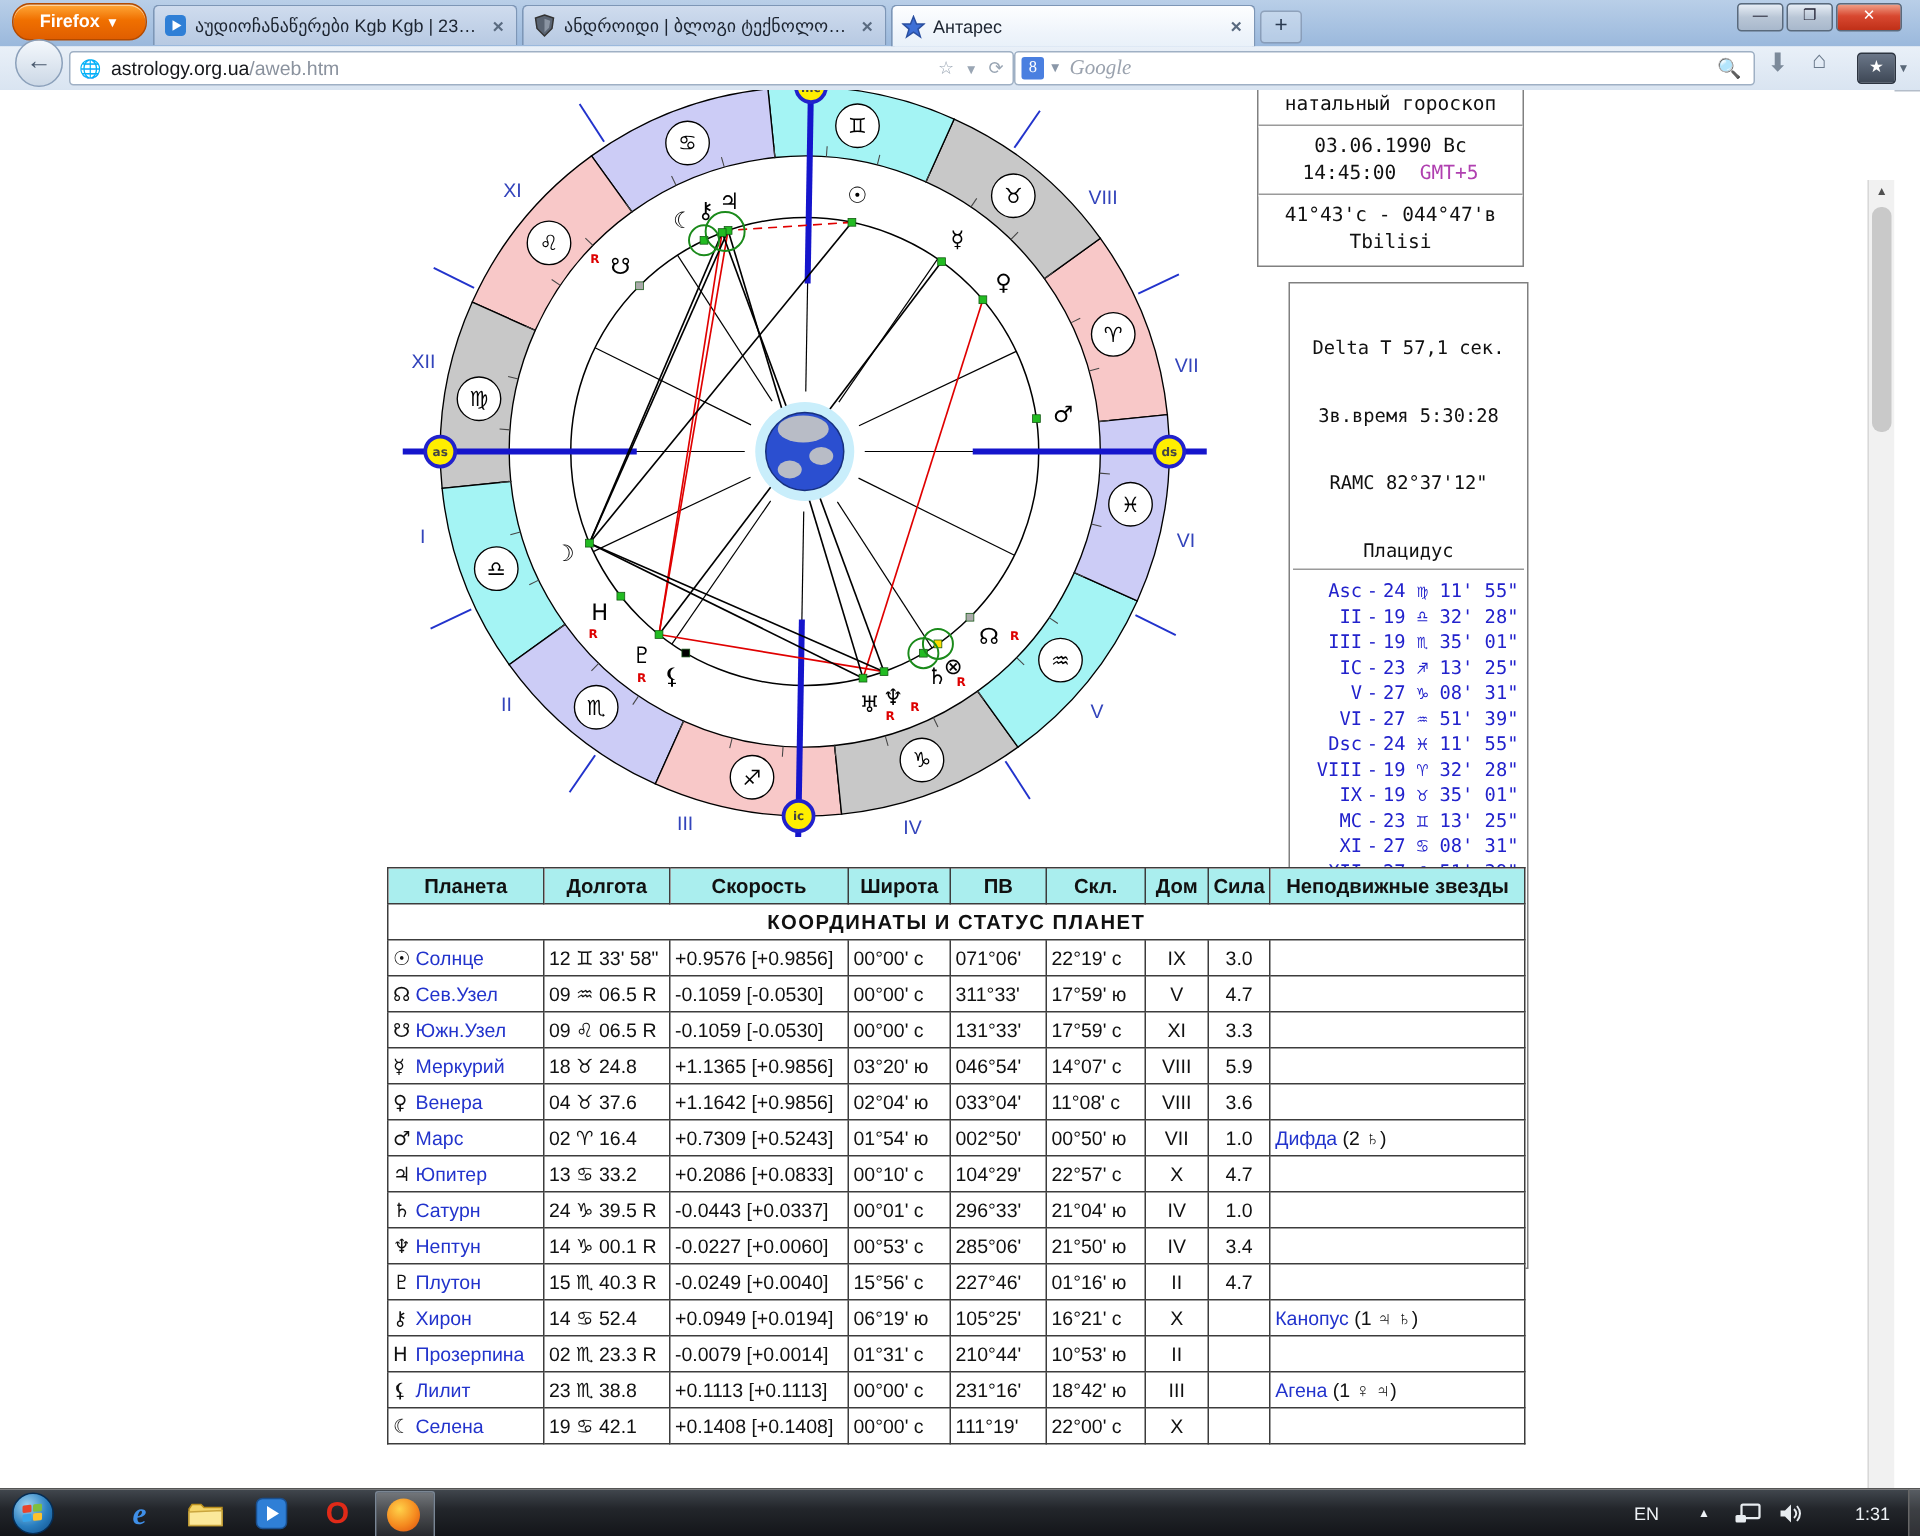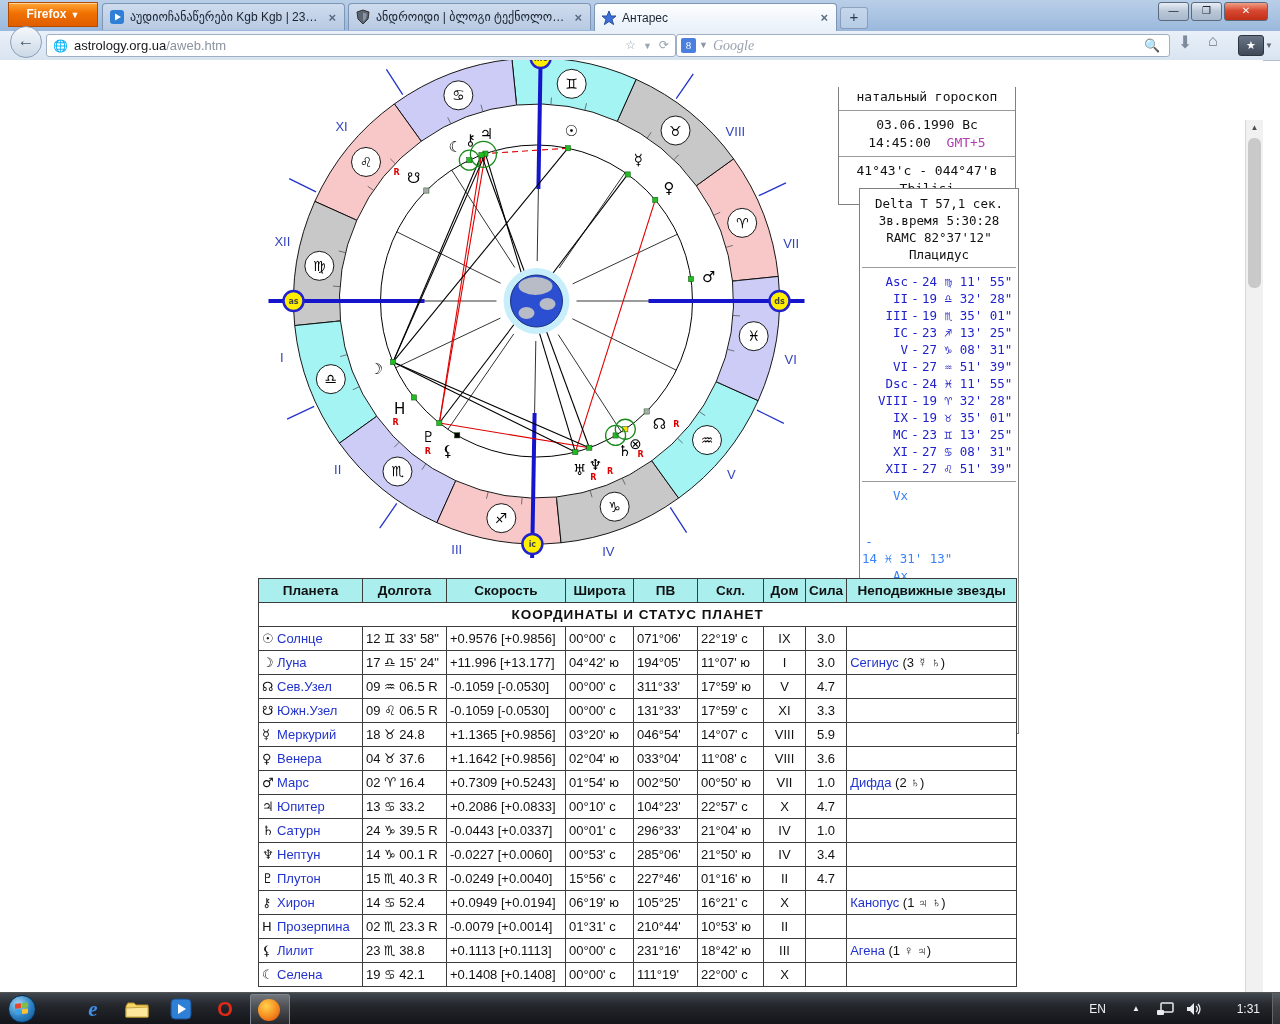--- a/index.html
+++ b/index.html
@@ -1,21 +1,21 @@
 <!DOCTYPE html>
 <html><head>
 <meta charset="utf-8">
 <style>
   html,body{margin:0;padding:0;background:#000;}
   #screen{position:relative;width:1280px;height:1024px;overflow:hidden;background:#fff;
     font-family:"Liberation Sans","DejaVu Sans",sans-serif;}
   
   #titlebar{position:absolute;left:0;top:0;width:1280px;height:31px;
     background:linear-gradient(#b9cfe8,#9ab8dc);}
-  #ffbtn{position:absolute;left:8px;top:2px;width:88px;height:23px;border-radius:0;
+  #ffbtn{position:absolute;left:8px;top:2px;width:88px;height:23px;border-radius:12px;
     background:linear-gradient(#ffa838,#f07000 45%,#e05e00);border:1px solid #b34a00;
     color:#fff;font-weight:bold;font-size:12px;text-align:center;line-height:22px;
     box-shadow:inset 0 1px 0 rgba(255,255,255,.5);}
   #ffbtn .car{font-size:9px;margin-left:4px;}
   #tabstrip{position:absolute;left:102px;top:3px;height:28px;display:flex;}
   .tab{position:relative;width:243px;height:27px;margin-right:3px;border:1px solid #7d96b6;
     border-bottom:none;border-radius:4px 4px 0 0;background:linear-gradient(#cfdcee,#b7c9e2);
     display:flex;align-items:center;padding:0 6px;box-sizing:border-box;font-size:12px;color:#1c2430;}
   .tab.active{background:linear-gradient(#fdfeff,#eef4fb 70%,#e9f1f9);height:28px;z-index:2;}
   .tab .title{flex:1;white-space:nowrap;overflow:hidden;text-overflow:ellipsis;margin:0 5px;}
@@ -50,27 +50,27 @@
   .navicon{position:absolute;top:1px;color:#6b7a8c;font-size:16px;}
   #bookmarkbtn{position:absolute;left:1238px;top:4px;width:24px;height:19px;border-radius:3px;
     background:linear-gradient(#6a7688,#3e4856);border:1px solid #2c3440;color:#fff;
     font-size:11px;text-align:center;line-height:18px;}
   #bmcaret{position:absolute;left:1265px;top:10px;font-size:8px;color:#5a6878;}
   
   #content{position:absolute;left:0;top:60px;width:1263px;height:932px;overflow:hidden;background:#fff;}
   #wheelsvg{position:absolute;left:246px;top:0;}
   #panel1{position:absolute;left:838px;top:0;width:176px;border:1px solid #808080;border-top:none;
     background:#fff;font-family:"DejaVu Sans Mono","DejaVu Sans",monospace;font-size:13px;color:#111;
-    text-align:center;padding:1px 0 6px 0;margin-top:27px;}
+    text-align:center;padding:1px 0 6px 0;}
   #panel1 .sep,#panel2 .sep{border-top:1px solid #9a9a9a;border-bottom:1px solid #fff;margin:4px 0;}
   #panel1 .line{line-height:18px;white-space:nowrap;}
   .gmt{color:#b040b0;}
   #panel2{position:absolute;left:859px;top:128px;width:154px;border:1px solid #808080;background:#fff;
     font-family:"DejaVu Sans Mono","DejaVu Sans",monospace;font-size:12.5px;color:#111;padding:6px 2px;}
-  #panel2 .hline{text-align:center;line-height:17px;white-space:nowrap;}
+  #panel2 .hline{text-align:center;line-height:17px;white-space:nowrap;margin-top:28px;}
   #panel2 .cusp{display:flex;line-height:17px;color:#2222cc;white-space:nowrap;}
   #panel2 .cusp.dark{color:#3b82f6;flex-direction:column;}
   #panel2 .cl{width:46px;text-align:right;flex:0 0 46px;}
   #panel2 .cd{width:14px;text-align:center;flex:0 0 14px;}
   
   #ptable{position:absolute;left:258px;top:518px;border-collapse:collapse;table-layout:fixed;
     font-size:13px;color:#111;background:#fff;}
   #ptable td,#ptable th{border:1px solid #3c3c3c;padding:1px 3px;height:21px;overflow:hidden;white-space:nowrap;}
   #ptable .ttl{font-weight:bold;text-align:center;letter-spacing:1px;font-size:13.5px;}
   #ptable th{background:#aaeeee;font-weight:bold;font-size:13.5px;}
@@ -473,31 +473,20 @@
             <td>12 ♊ 33' 58"</td>
             <td>+0.9576 [+0.9856]</td>
             <td>00°00' с</td>
             <td>071°06'</td>
             <td>22°19' с</td>
             <td class="c">IX</td>
             <td class="c">3.0</td>
             <td></td>
           </tr>
           <tr>
-            <td><span class="pg">☽</span><span class="pname">Луна</span></td>
-            <td>17 ♎ 15' 24"</td>
-            <td>+11.996 [+13.177]</td>
-            <td>04°42' ю</td>
-            <td>194°05'</td>
-            <td>11°07' ю</td>
-            <td class="c">I</td>
-            <td class="c">3.0</td>
-            <td><span class="star">Сегинус</span> (3 ☿ ♄)</td>
-          </tr>
-          <tr>
             <td><span class="pg">☊</span><span class="pname">Сев.Узел</span></td>
             <td>09 ♒ 06.5 R</td>
             <td>-0.1059 [-0.0530]</td>
             <td>00°00' с</td>
             <td>311°33'</td>
             <td>17°59' ю</td>
             <td class="c">V</td>
             <td class="c">4.7</td>
             <td></td>
           </tr>
@@ -543,21 +532,21 @@
             <td>00°50' ю</td>
             <td class="c">VII</td>
             <td class="c">1.0</td>
             <td><span class="star">Дифда</span> (2 ♄)</td>
           </tr>
           <tr>
             <td><span class="pg">♃</span><span class="pname">Юпитер</span></td>
             <td>13 ♋ 33.2</td>
             <td>+0.2086 [+0.0833]</td>
             <td>00°10' с</td>
-            <td>104°23'</td>
+            <td>104°29'</td>
             <td>22°57' с</td>
             <td class="c">X</td>
             <td class="c">4.7</td>
             <td></td>
           </tr>
           <tr>
             <td><span class="pg">♄</span><span class="pname">Сатурн</span></td>
             <td>24 ♑ 39.5 R</td>
             <td>-0.0443 [+0.0337]</td>
             <td>00°01' с</td>

